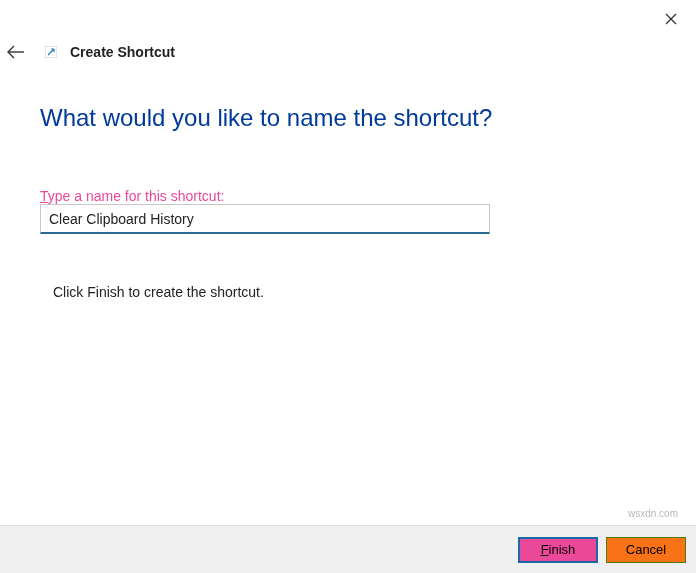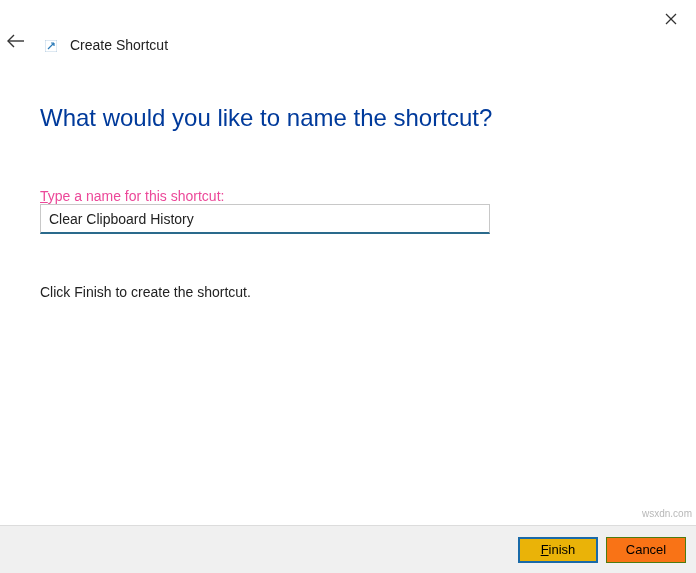--- a/index.html
+++ b/index.html
@@ -19,25 +19,26 @@
       height: 26px;
       display: flex;
       align-items: center;
       justify-content: center;
       cursor: pointer;
       font-size: 16px;
       color: #222;
     }
     .header-row {
       position: absolute;
-      top: 29px;
+      top: 40px;
       left: 4px;
       display: flex;
-      align-items: flex-end;
+      align-items: center;
       gap: 12px;
+      font-weight: bold;
     }
     .back-arrow {
       width: 24px;
       height: 24px;
       display: flex;
       align-items: center;
       justify-content: center;
       cursor: pointer;
     }
     .shortcut-icon {
@@ -80,20 +81,21 @@
       padding: 4px 8px;
       font-size: 14px;
       color: #222;
       font-family: inherit;
       outline: none;
     }
     .instruction {
       margin-top: 50px;
       font-size: 14px;
       color: #222;
+      margin-left: 13px;
     }
     .footer {
       position: absolute;
       bottom: 0;
       left: 0;
       right: 0;
       height: 48px;
       background: #f0f0f0;
       border-top: 1px solid #dcdcdc;
       display: flex;
@@ -107,26 +109,26 @@
       height: 26px;
       background: #f97316;
       border: 1px solid #4d7c0f;
       font-size: 13px;
       font-family: inherit;
       cursor: pointer;
       padding: 0 12px;
     }
     .btn-primary {
       border: 2px solid #1a6aa8;
-      background: #eab308;
+      background: #ec4899;
     }
     .btn .u { text-decoration: underline; }
     .watermark {
       position: absolute;
-      right: 4px;
+      right: 18px;
       bottom: 54px;
       font-size: 10px;
       color: #b8b8b8;
       writing-mode: horizontal-tb;
     }
   </style>
 </head>
 <body>
 
 <div class="close-btn">

